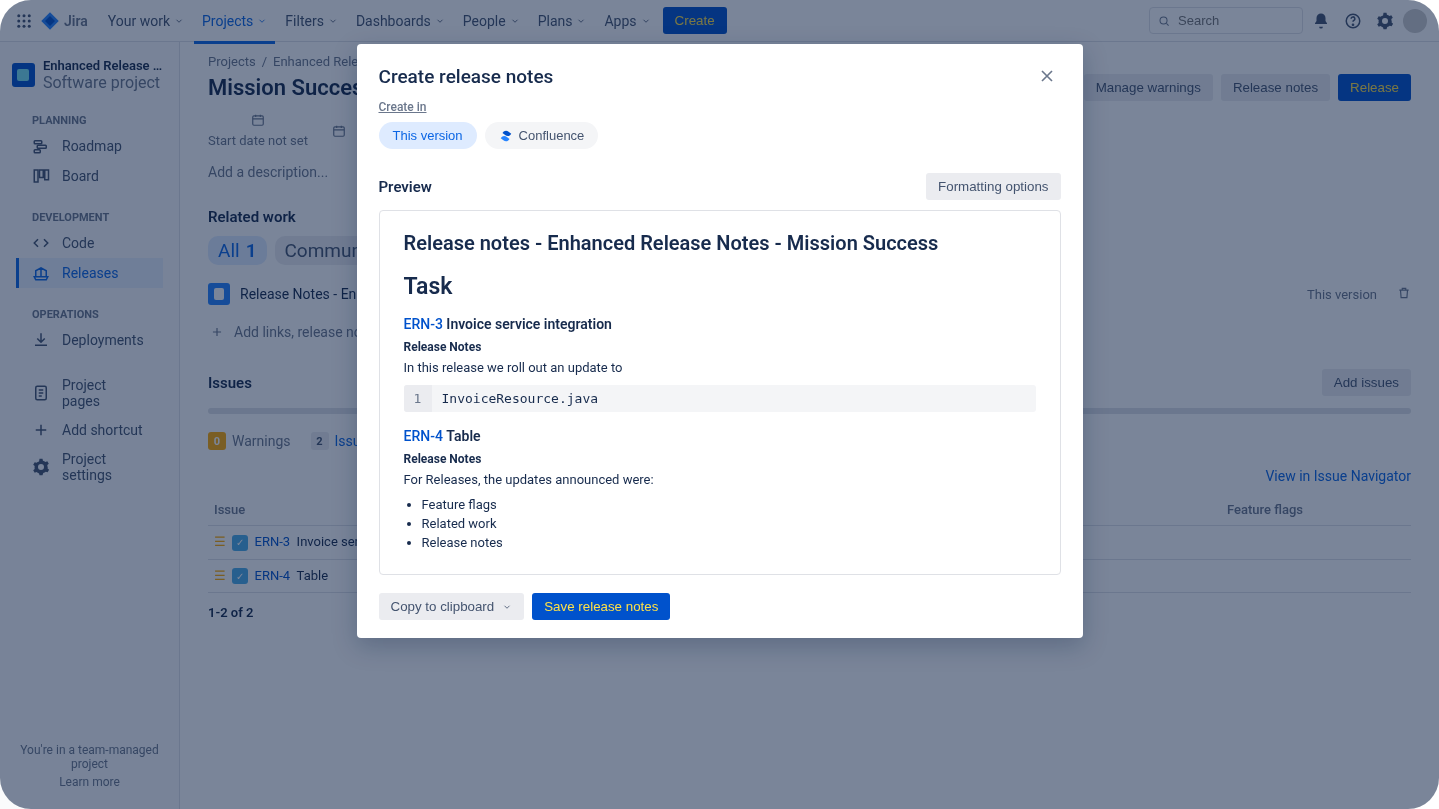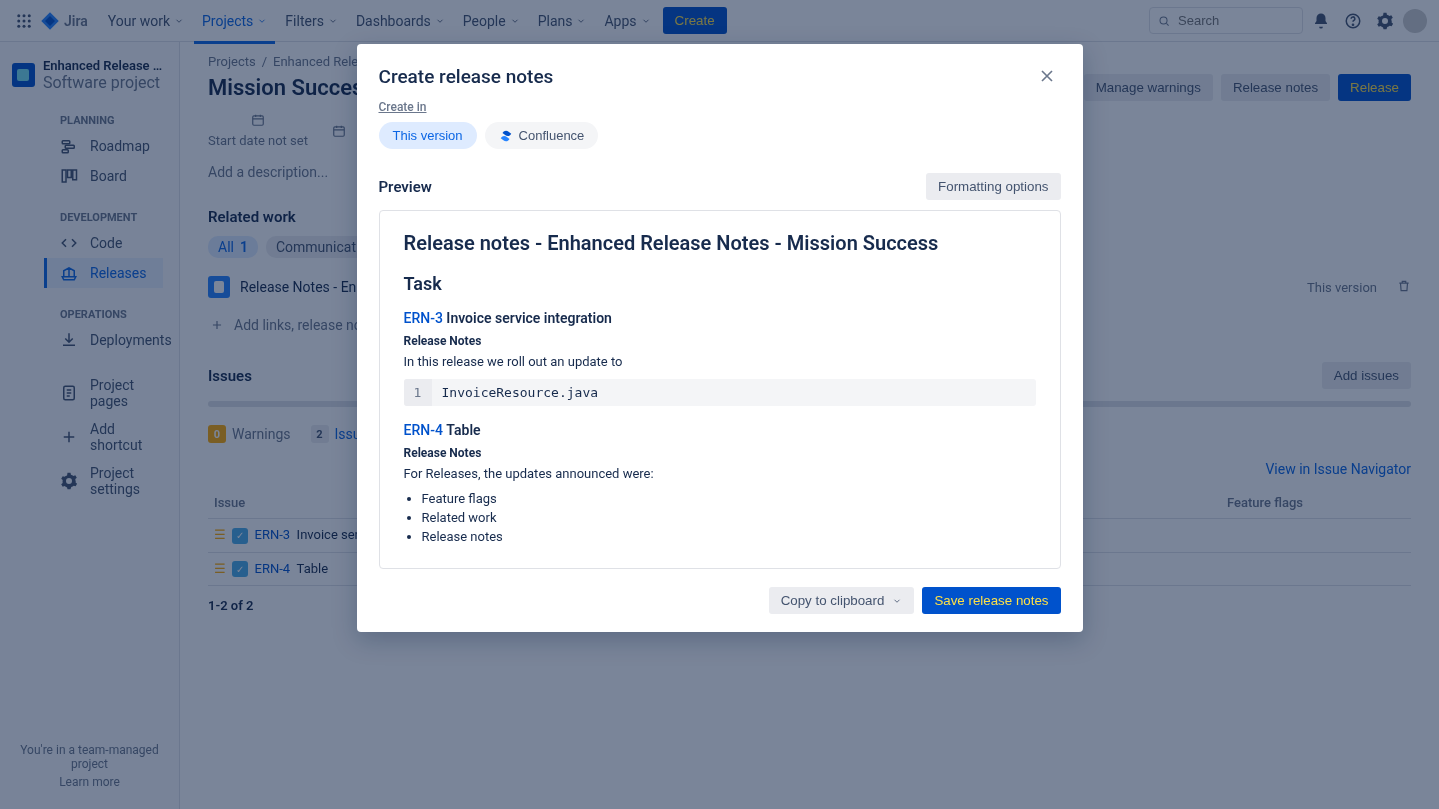--- a/index.html
+++ b/index.html
@@ -52,21 +52,21 @@
   
   .layout{display:flex;height:calc(100% - 42px);}
   .sidebar{
     width:180px;flex-shrink:0;border-right:1px solid var(--border);background:#fafbfc;display:flex;flex-direction:column;padding:12px 0;
   }
   .proj-head{display:flex;align-items:center;gap:8px;padding:4px 12px 10px;}
   .proj-avatar{width:24px;height:24px;border-radius:3px;background:#0052cc;display:flex;align-items:center;justify-content:center;}
   .proj-avatar-inner{width:12px;height:12px;background:#79e2f2;border-radius:2px;}
   .proj-name{font-weight:600;font-size:13px;white-space:nowrap;overflow:hidden;text-overflow:ellipsis;}
   .proj-sub{font-size:16px;color:var(--muted);}
-  .side-section{padding:8px 16px;margin-left:28px;}
+  .side-section{padding:8px 16px;}
   .side-heading{font-size:11px;font-weight:700;color:var(--muted);padding:4px 16px;}
   .side-item{
     display:flex;align-items:center;gap:12px;padding:6px 16px;cursor:pointer;color:#44546f;font-size:14px;
   }
   .side-item.selected{background:var(--selected-bg);color:var(--blue-bright);border-left:3px solid var(--selected-border);padding-left:13px;}
   .side-icon{width:18px;height:18px;flex-shrink:0;}
   .sidebar-footer{margin-top:auto;text-align:center;font-size:12px;color:var(--muted);padding:8px;}
   .sidebar-footer a{color:var(--muted);text-decoration:none;display:block;margin-top:4px;}
   
   .main{flex:1;padding:12px 28px;overflow:auto;}
@@ -74,21 +74,21 @@
   .breadcrumb span.sep{color:var(--muted);}
   .page-header{display:flex;align-items:center;gap:12px;margin-top:4px;}
   .page-title{font-size:22px;font-weight:600;flex:1;}
   .header-actions{display:flex;gap:8px;align-items:center;}
   .btn-subtle{background:var(--chip-bg-neutral);border:none;padding:6px 12px;border-radius:3px;cursor:pointer;color:#44546f;font-weight:500;}
   .meta-row{display:flex;gap:24px;margin-top:12px;color:var(--muted);font-size:13px;align-items:center;}
   .meta-item{display:flex;align-items:center;gap:6px;flex-direction:column;}
   .desc{margin-top:16px;color:var(--muted);font-size:14px;}
   .section-title{font-weight:600;font-size:15px;margin-top:28px;}
   .chips{display:flex;gap:8px;margin-top:10px;}
-  .chip{padding:3px 10px;border-radius:10px;background:var(--chip-bg-neutral);font-size:14px;display:flex;gap:6px;align-items:flex-start;color:#44546f;}
+  .chip{padding:3px 10px;border-radius:10px;background:var(--chip-bg-neutral);font-size:19px;display:flex;gap:6px;align-items:flex-start;color:#44546f;}
   .chip.active{background:var(--chip-bg);color:var(--blue-bright);}
   .chip .count{font-weight:600;}
   .related-item{display:flex;align-items:center;gap:10px;margin-top:14px;padding:4px 0;}
   .doc-icon{width:22px;height:22px;border-radius:3px;background:#2684ff;display:flex;align-items:center;justify-content:center;}
   .doc-icon-inner{width:10px;height:12px;background:#fff;border-radius:2px;}
   .related-meta{margin-left:auto;font-size:13px;color:var(--muted);display:flex;align-items:center;gap:20px;}
   .trash{color:var(--muted);cursor:pointer;}
   .add-link{display:flex;align-items:center;gap:8px;margin-top:14px;color:var(--muted);cursor:pointer;font-size:14px;}
   .plus{width:18px;height:18px;display:flex;align-items:center;justify-content:center;border-radius:3px;}
   .issues-header{display:flex;align-items:center;margin-top:28px;}
@@ -104,51 +104,51 @@
   .view-nav a{color:var(--blue-bright);font-size:14px;cursor:pointer;}
   .table{width:100%;border-collapse:collapse;margin-top:10px;font-size:13px;}
   .table th{text-align:left;font-weight:500;color:var(--muted);padding:8px 6px;border-bottom:1px solid var(--border);}
   .table td{padding:8px 6px;border-bottom:1px solid var(--border);}
   .prio{color:#ffab00;}
   .task-icon{width:16px;height:16px;background:#4bade8;border-radius:3px;display:inline-flex;align-items:center;justify-content:center;color:#fff;font-size:10px;}
   .issue-key{color:var(--link);}
   .pager{margin-top:12px;font-weight:600;font-size:13px;}
   
   .overlay{
-    position:absolute;inset:0;background:var(--overlay);display:flex;align-items:flex-start;justify-content:center;padding-top:44px;
+    position:absolute;inset:0;background:var(--overlay);display:flex;align-items:flex-start;justify-content:center;padding-top:44px;border-radius:31px;
   }
   .modal{
     width:726px;max-height:calc(100% - 80px);background:#fff;border-radius:4px;box-shadow:0 8px 24px rgba(9,30,66,0.25);display:flex;flex-direction:column;
   }
   .modal-head{display:flex;align-items:center;padding:18px 22px 0;}
   .modal-title{font-size:19px;font-weight:500;flex:1;}
   .modal-close{width:28px;height:28px;display:flex;align-items:center;justify-content:center;cursor:pointer;color:#6b778c;border-radius:3px;}
   .modal-body{padding:10px 22px 0;}
   .label-sm{font-size:12px;color:var(--muted);font-weight:500;text-decoration:underline;}
   .pill-row{display:flex;gap:8px;margin-top:8px;}
   .pill{padding:6px 14px;border-radius:16px;font-size:13px;font-weight:500;cursor:pointer;display:flex;align-items:center;gap:6px;background:var(--hover);color:#44546f;border:none;}
   .pill.active{background:var(--chip-bg);color:var(--blue-bright);}
   .conf-icon{width:14px;height:14px;}
   .preview-row{display:flex;align-items:center;margin-top:24px;}
   .preview-label{font-weight:600;font-size:15px;}
   .fmt-btn{margin-left:auto;}
   .preview-box{border:1px solid var(--border);border-radius:4px;margin-top:10px;padding:20px 24px;max-height:390px;overflow:auto;}
   .pv-h1{font-size:20px;font-weight:600;margin:0 0 18px;}
-  .pv-h2{font-size:18px;font-weight:600;margin:12px 0 14px;}
+  .pv-h2{font-size:23px;font-weight:600;margin:12px 0 14px;}
   .pv-item-title{font-size:14px;margin:16px 0 8px;}
   .pv-item-title .ikey{color:var(--link);font-weight:500;}
   .pv-item-title .ititle{font-weight:600;}
   .pv-sub{font-size:12px;font-weight:700;margin:8px 0 6px;}
   .pv-text{font-size:13px;margin:4px 0 10px;}
   .codeblock{display:flex;background:#f4f5f7;border-radius:3px;overflow:hidden;font-family:Menlo,Consolas,monospace;font-size:13px;margin-bottom:14px;}
   .codeblock .ln{width:28px;background:#ebecf0;text-align:center;padding:6px 0;color:var(--muted);}
   .codeblock .code{padding:6px 10px;}
   .pv-list{margin:6px 0 0 18px;padding:0;font-size:13px;}
   .pv-list li{margin:4px 0;}
-  .modal-footer{display:flex;justify-content:flex-end;gap:8px;padding:18px 22px;}
+  .modal-footer{display:flex;gap:8px;padding:18px 22px;}
   .btn-drop{display:flex;align-items:center;gap:8px;}
 </style>
 </head>
 <body>
 
 <div class="topnav">
   <div class="apps-icon">
     <svg viewBox="0 0 24 24" width="18" height="18" fill="currentColor">
         <circle cx="5" cy="5" r="2"></circle>
         <circle cx="12" cy="5" r="2"></circle>

